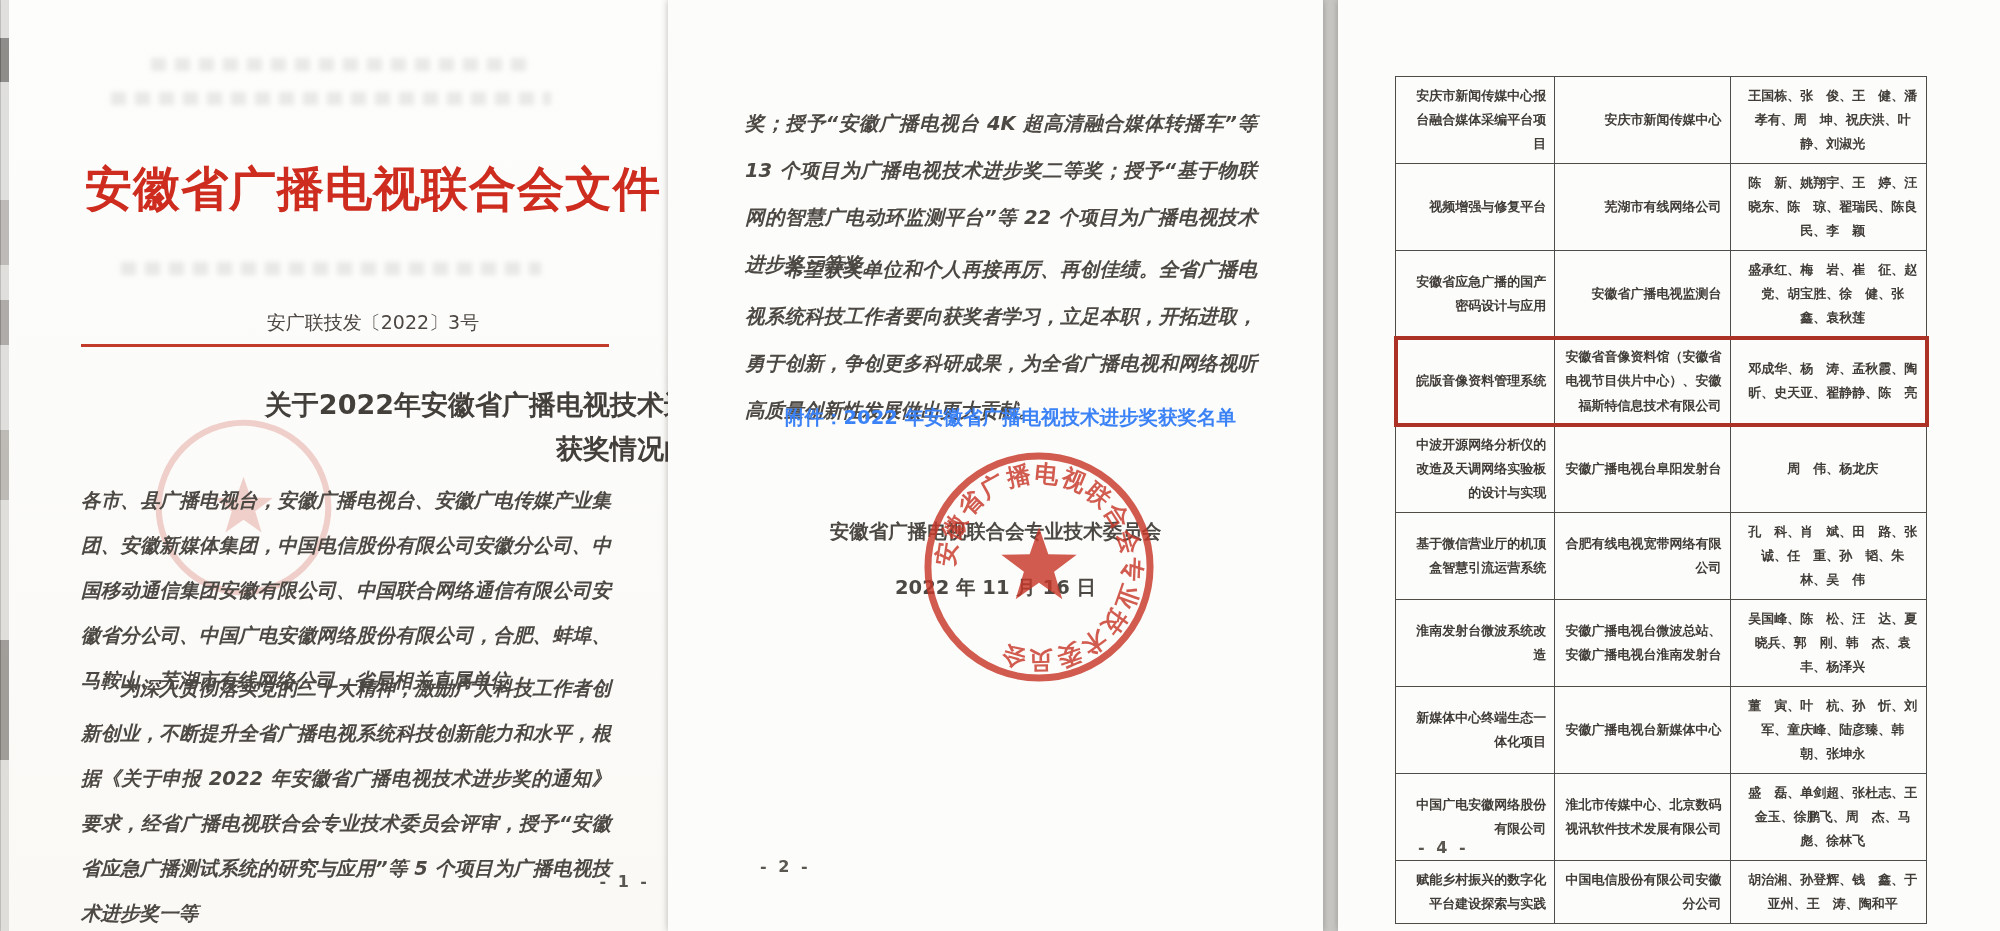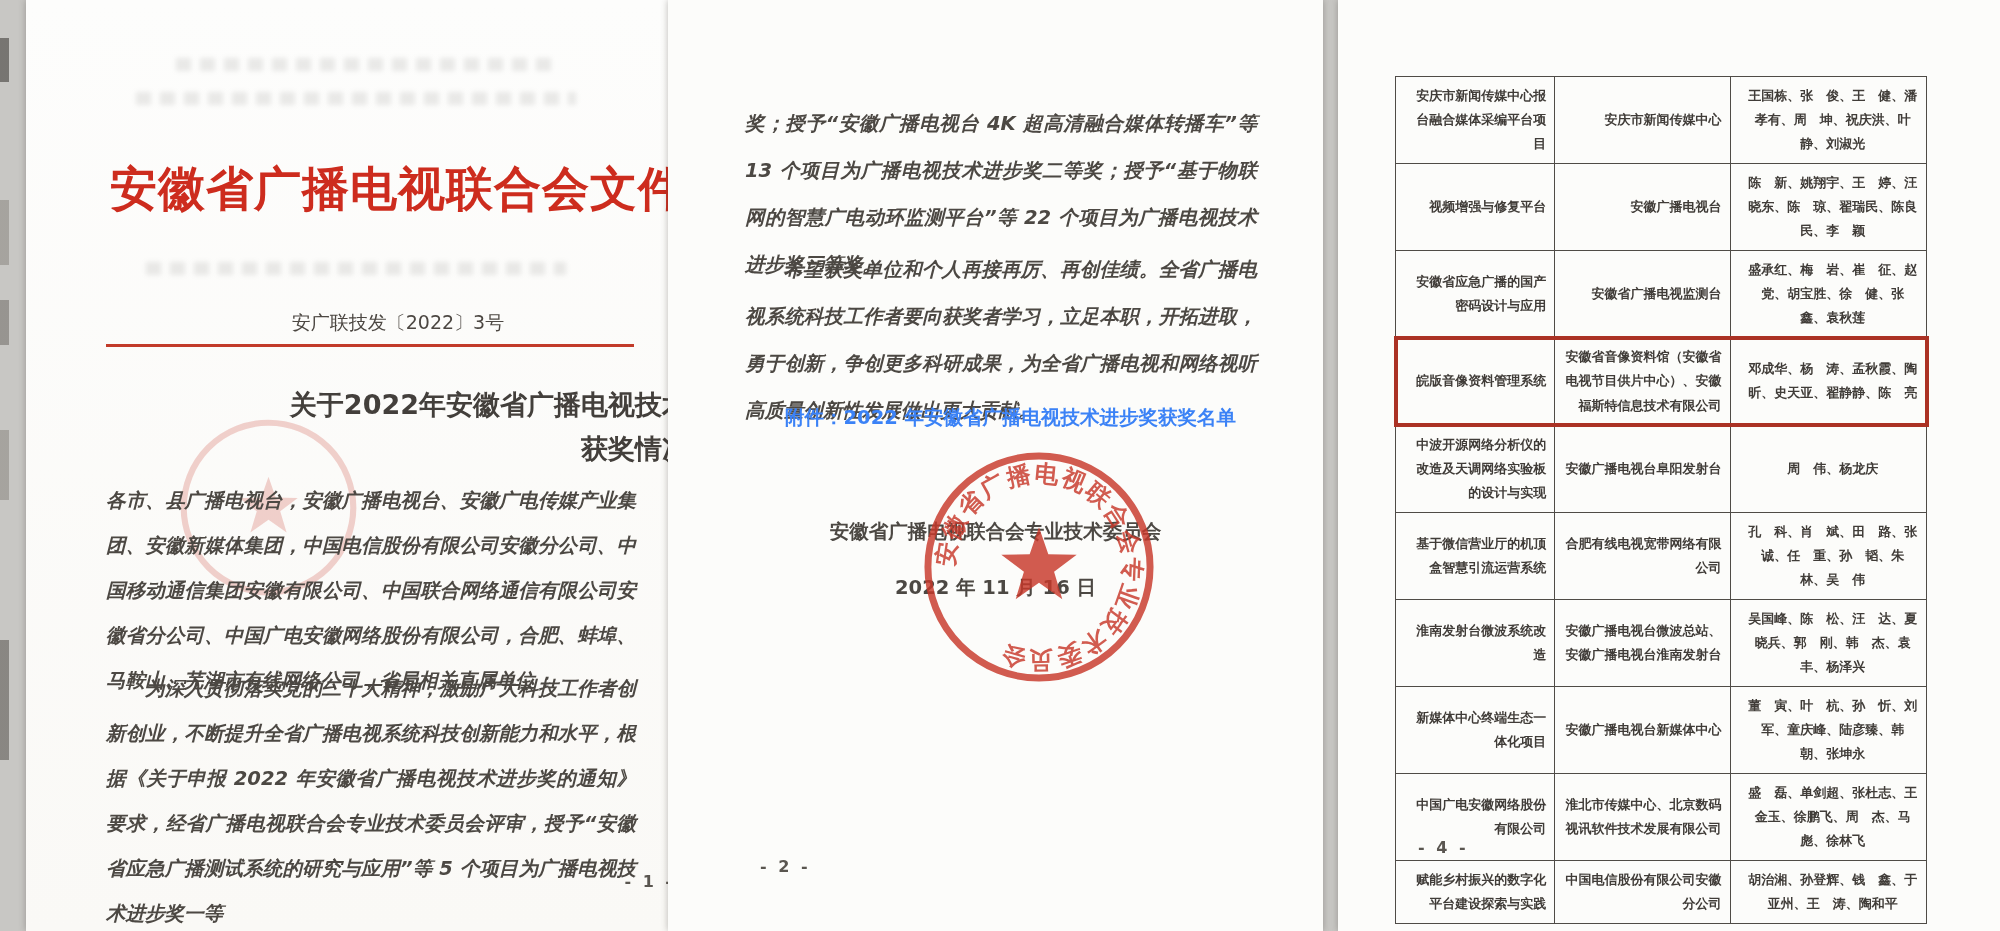--- a/index.html
+++ b/index.html
@@ -10,21 +10,21 @@
     position:relative; overflow:hidden;
     color:#474340;
   }
   .canvas { position:absolute; inset:0; width:2000px; height:931px; }
 
   .page {
     position:absolute; top:0; bottom:0;
     background:#fcfcfa;
     box-shadow:0 0 7px rgba(60,55,50,.35);
   }
-  #page1 { left:26px;    width:744px; background:linear-gradient(#fdfdfc,#faf9f6); }
+  #page1 { left:1px;    width:744px; background:linear-gradient(#fdfdfc,#faf9f6); }
   #page2 { left:668px;  width:655px; }
   #page3 { left:1338px; width:662px; }
 
   .edge-marks{
     position:absolute; left:0; top:0; width:9px; height:931px;
     background:linear-gradient(
       #c8c7c4 0 38px, #35322e 38px 82px, #c8c7c4 82px 200px,
       #8a8680 200px 265px, #c8c7c4 265px 300px, #6f6b66 300px 345px,
       #c8c7c4 345px 430px, #8a8680 430px 500px, #c8c7c4 500px 640px,
       #56524d 640px 760px, #c8c7c4 760px 931px);
@@ -162,21 +162,21 @@
             <col class="c3">
           </colgroup>
         <tbody>
             <tr>
               <td>安庆市新闻传媒中心报台融合媒体采编平台项目</td>
               <td>安庆市新闻传媒中心</td>
               <td>王国栋、张　俊、王　健、潘孝有、周　坤、祝庆洪、叶　静、刘淑光</td>
             </tr>
             <tr>
               <td>视频增强与修复平台</td>
-              <td>安徽广播电视台</td>
+              <td>芜湖市有线网络公司</td>
               <td>陈　新、姚翔宇、王　婷、汪晓东、陈　琼、翟瑞民、陈良民、李　颖</td>
             </tr>
             <tr>
               <td>安徽省应急广播的国产密码设计与应用</td>
               <td>安徽省广播电视监测台</td>
               <td>盛承红、梅　岩、崔　征、赵　党、胡宝胜、徐　健、张　鑫、袁秋莲</td>
             </tr>
             <tr class="hl">
               <td>皖版音像资料管理系统</td>
               <td>安徽省音像资料馆（安徽省电视节目供片中心）、安徽福斯特信息技术有限公司</td>

